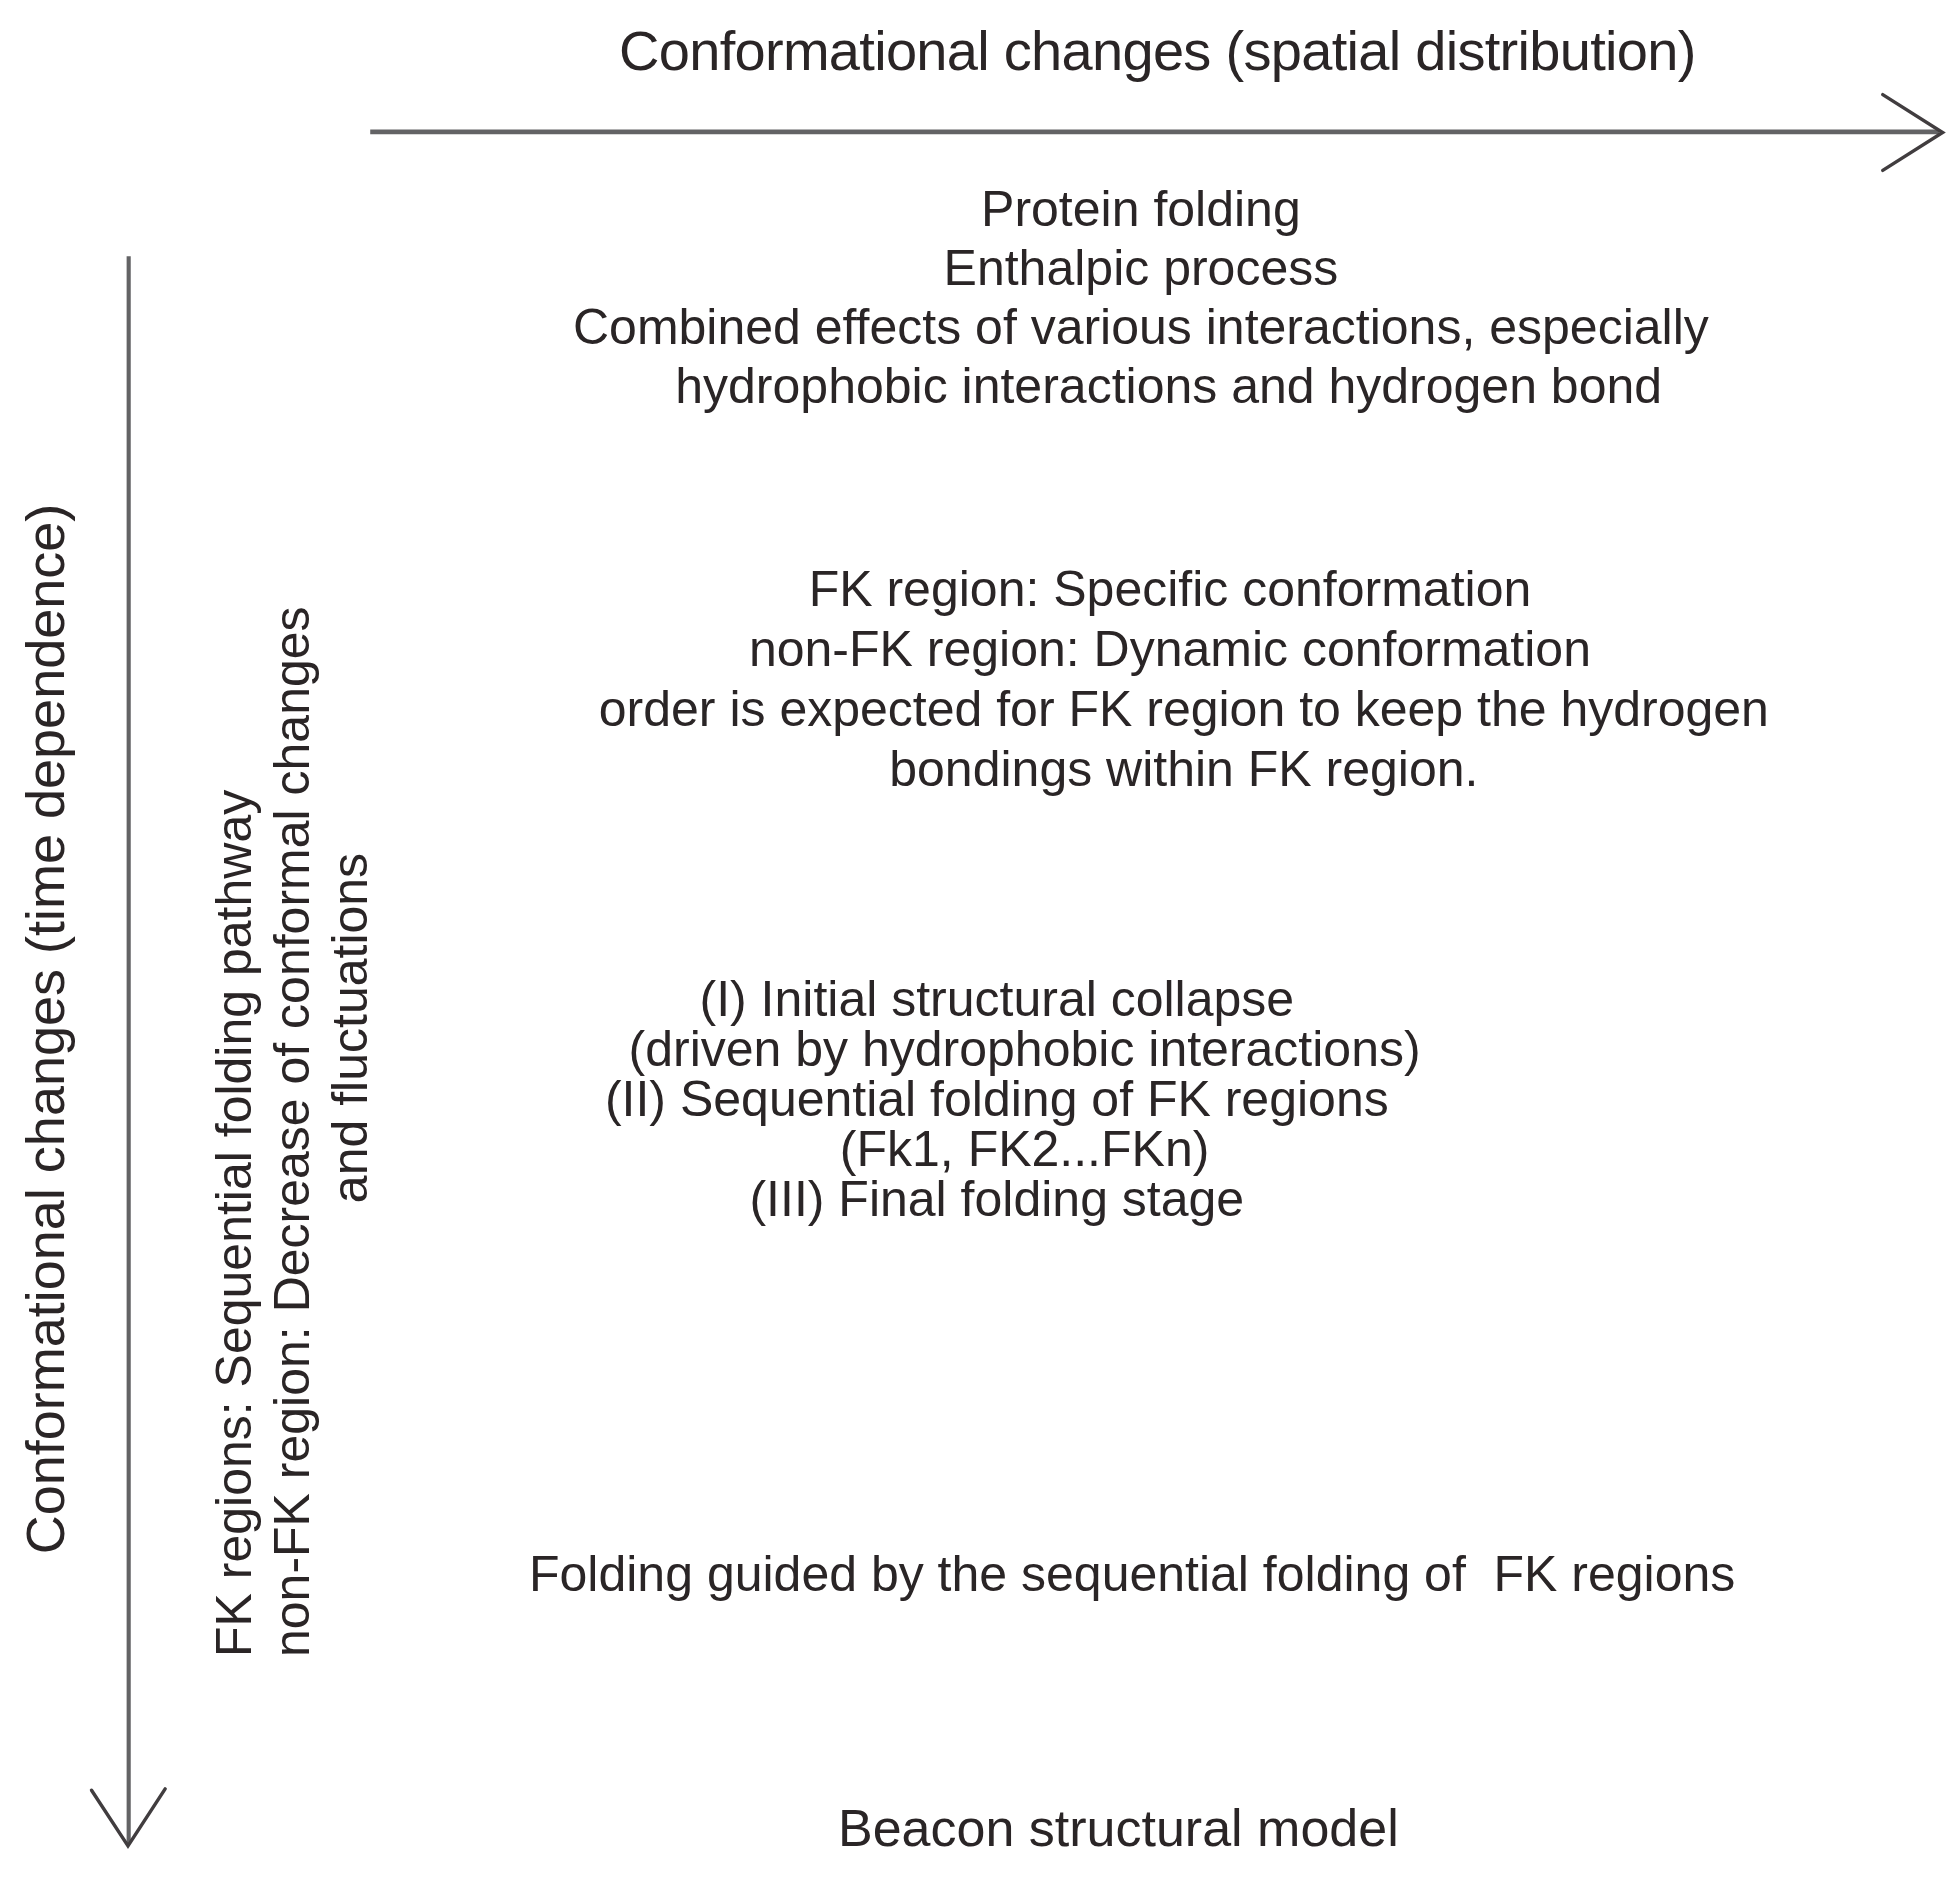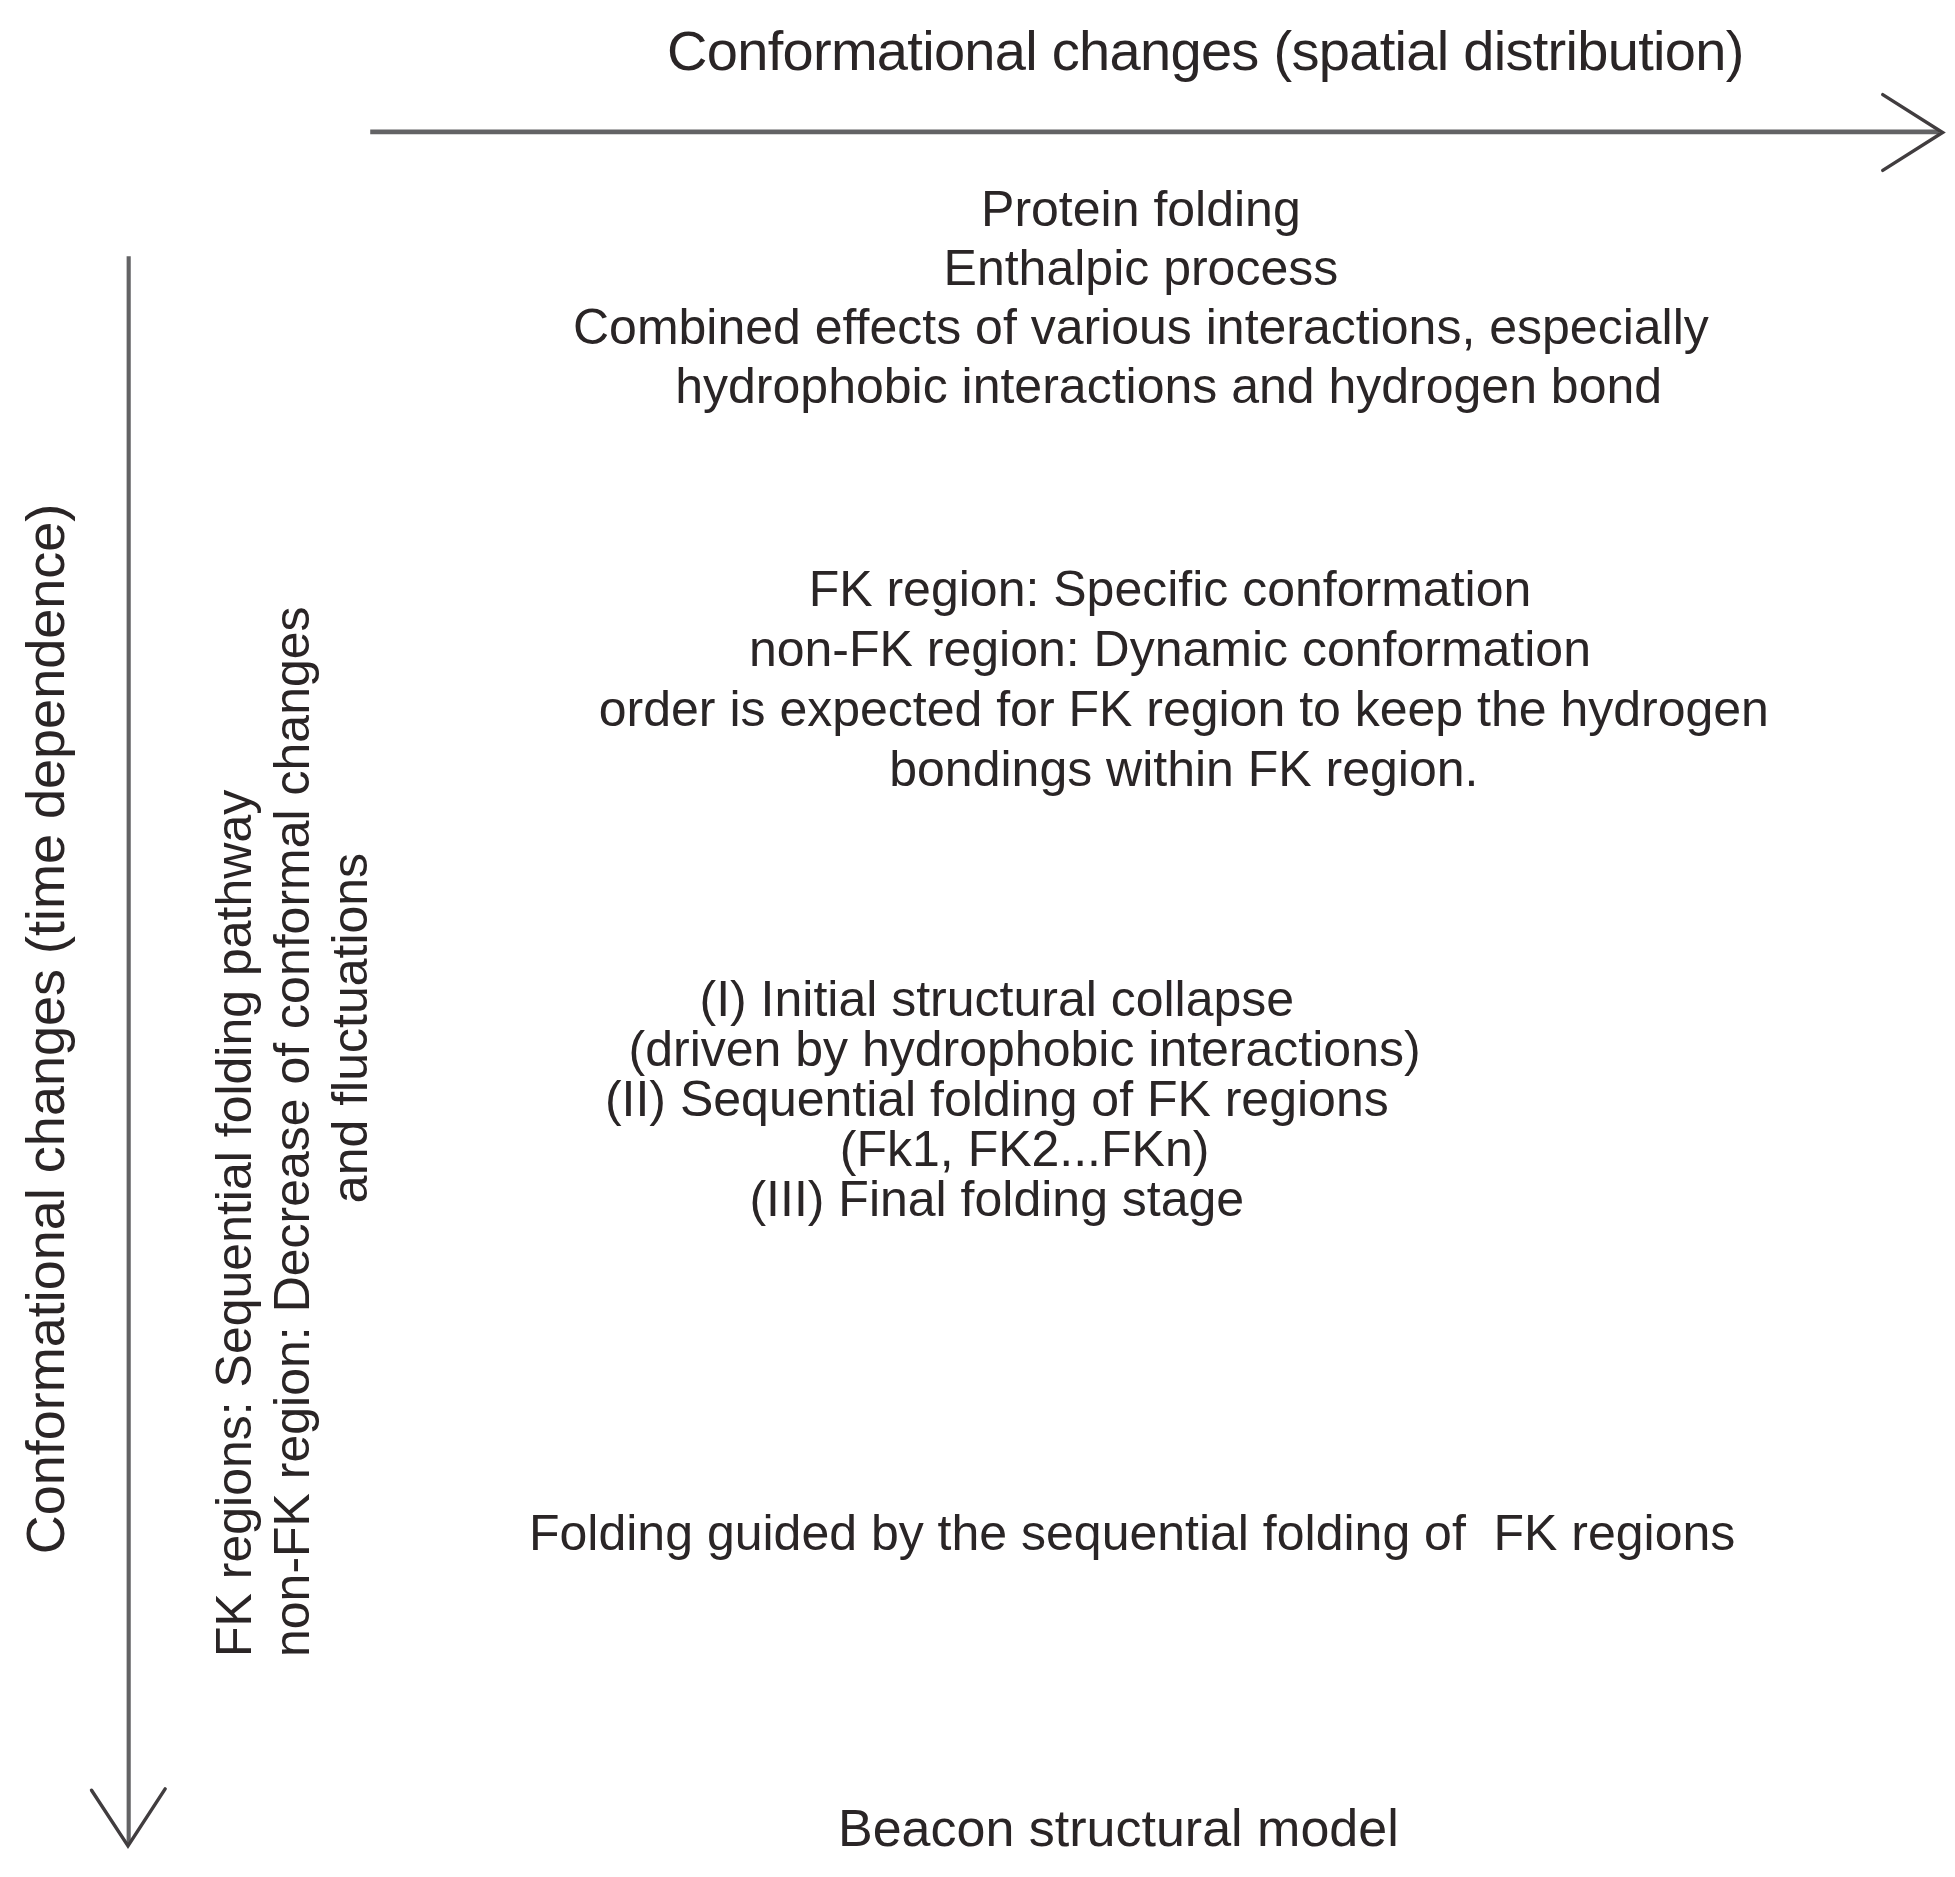--- a/index.html
+++ b/index.html
@@ -13,25 +13,25 @@
   body{
     position:relative;
     width:1955px;height:1878px;
     overflow:hidden;
     font-family:"Liberation Sans","DejaVu Sans",sans-serif;
     color:var(--text);
   }
   .abs{position:absolute;}
   .tline{white-space:pre;}
   .block{font-size:50px;text-align:center;}
-  #title{left:619px;top:18px;font-size:56px;letter-spacing:-0.7px;margin-left:48px;}
+  #title{left:619px;top:18px;font-size:56px;letter-spacing:-0.7px;}
   #block-protein{left:573px;top:180px;line-height:59px;}
   #block-fk{left:571px;top:559px;line-height:60px;}
   #block-process{left:573px;top:974px;line-height:50px;}
-  #summary-line{left:529px;top:1504px;font-size:50px;}
+  #summary-line{left:529px;top:1545px;font-size:50px;}
   #bottom-caption{left:838px;top:1798px;font-size:52px;}
   .vertical{
     transform-origin:0 0;
     transform:rotate(-90deg);
   }
   #left-axis-label{
     left:13.8px;top:1583px;width:1108px;height:63px;
     font-size:54px;line-height:63px;text-align:center;
   }
   #left-annotation{

